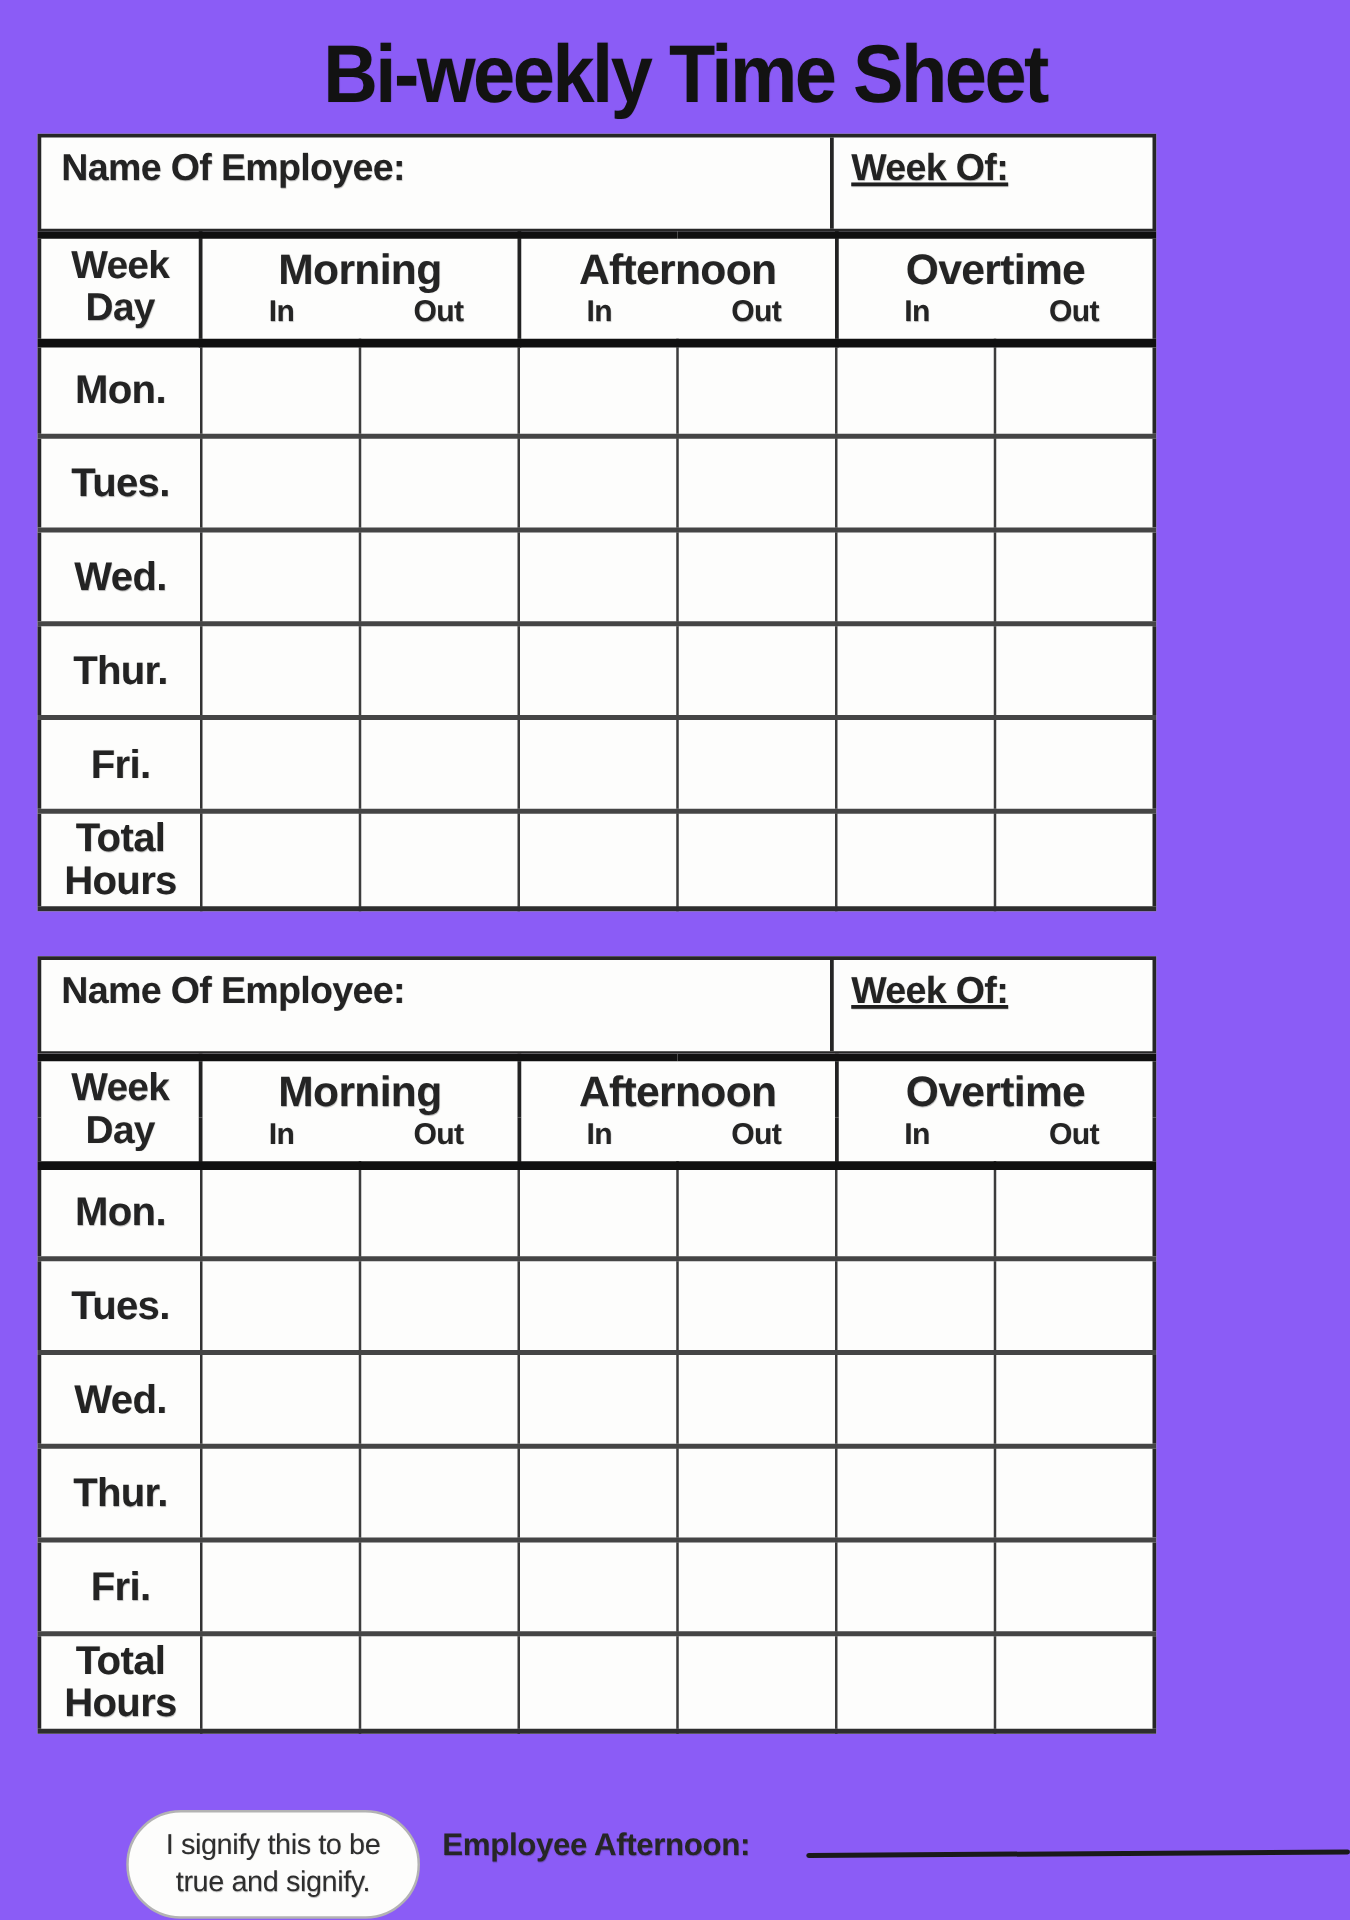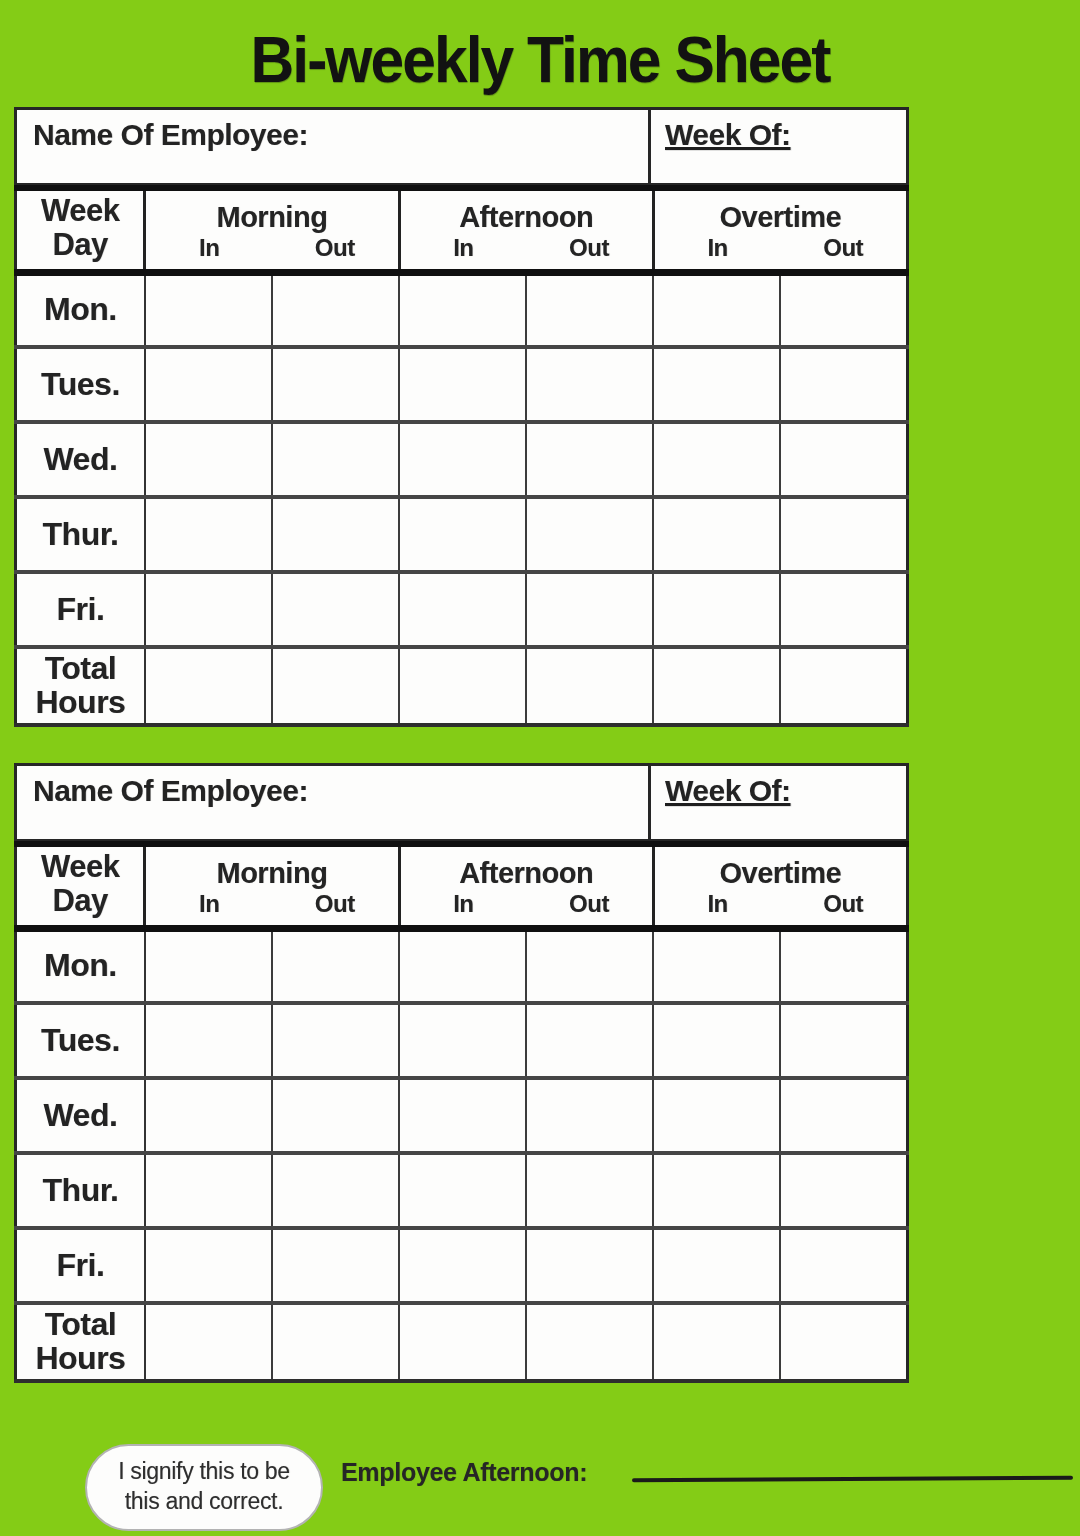--- a/index.html
+++ b/index.html
@@ -7,22 +7,23 @@
   body {
     font-family: "Liberation Sans", "DejaVu Sans", sans-serif;
     color: #1f1f1f;
     -webkit-font-smoothing: antialiased;
   }
   .page {
     position: relative;
     width: 1080px;
     height: 1536px;
     margin: 0 auto;
-    background: #84cc16;
+    background: #8b5cf6;
     overflow: hidden;
+    padding-left: 16px;
   }
   .scan { text-shadow: 0.4px 0.4px 0.7px rgba(20,20,20,0.30); }
 
   
   .title {
     margin-top: 22px;
     text-align: center;
     font-size: 63px;
     font-weight: bold;
     letter-spacing: -2px;
@@ -87,21 +88,21 @@
     border: none;
     vertical-align: middle;
   }
   th.day-th {
     font-size: 31px;
     line-height: 1.08;
     padding-bottom: 4px;
     margin-top: 22px;
   }
   tr.sec-row { height: 46px; }
-  th.sec-lbl { font-size: 29px; padding-top: 6px; vertical-align: bottom; }
+  th.sec-lbl { font-size: 34px; padding-top: 6px; vertical-align: bottom; }
   tr.io-row { height: 38px; }
   th.io { font-size: 24px; vertical-align: top; padding-bottom: 6px; }
   .sec-b { border-left: 3px solid #222222 !important; }
 
   tbody tr { border-top: 4px solid #454545; height: 75px; }
   tbody tr.row-total { height: 78px; }
   tbody th.day {
     font-size: 32px;
     font-weight: bold;
     letter-spacing: -0.5px;
@@ -357,19 +358,19 @@
             <td class="cell"></td>
             <td class="cell"></td>
         </tr>
       </tbody>
     </table>
   </div>
 
   <div class="sig-row">
     <div class="pill scan">
       <span>I signify this to be</span>
-      <span>this and correct.</span>
+      <span>true and signify.</span>
     </div>
     <span class="sig-label scan">Employee Afternoon:</span>
     <div class="sig-line"></div>
   </div>
 
 </div>
 
 </body></html>

